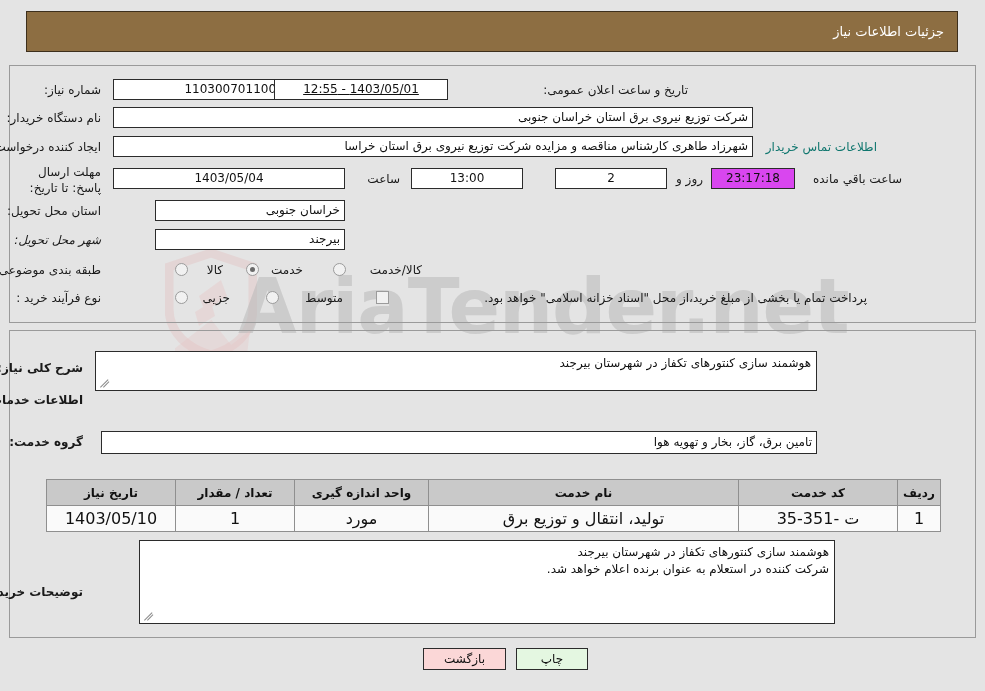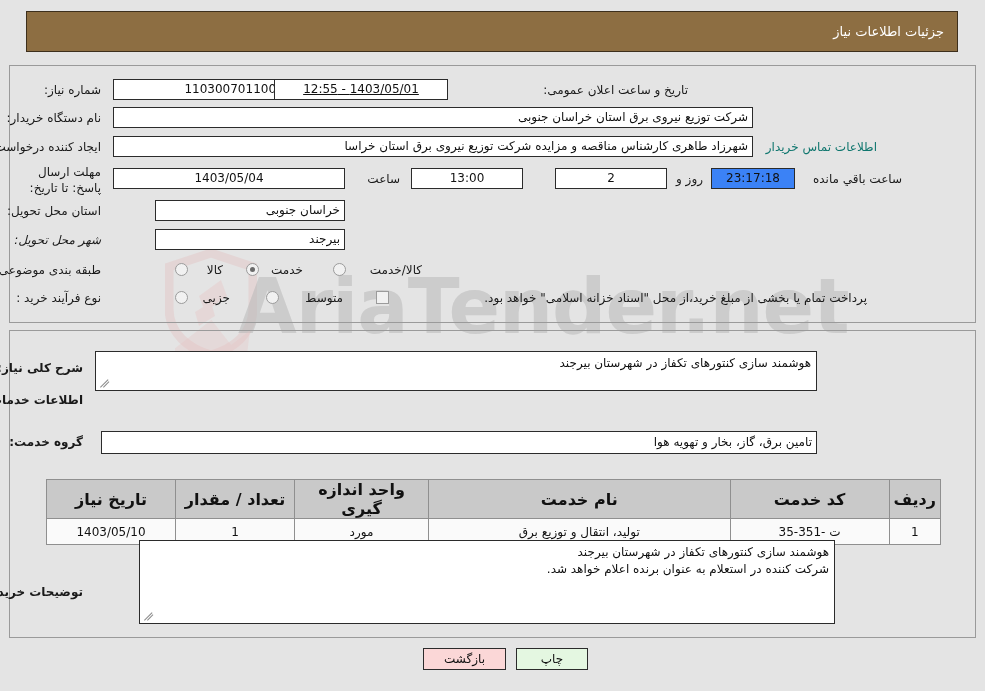--- a/index.html
+++ b/index.html
@@ -106,21 +106,21 @@
     line-height: 19px;
     font-size: 12px;
     padding: 0 4px;
     white-space: nowrap;
     overflow: hidden;
     z-index: 4;
     color: #111;
   }
   .fld.center { text-align: center; }
   .fld.right  { text-align: right; }
-  .fld.cream  { background: #3b82f6; }
+  .fld.cream  { background: #d946ef; }
 
   .link {
     position: absolute;
     color: #0f766e;
     font-size: 12px;
     white-space: nowrap;
     cursor: pointer;
     z-index: 5;
     line-height: 16px;
   }
@@ -192,30 +192,30 @@
     border-collapse: collapse;
     font-size: 12px;
     z-index: 4;
     background: #fff;
   }
   .tbl th {
     background: #c9c9c9;
     border: 1px solid #8f8f8f;
     font-weight: bold;
     height: 25px;
-    font-size: 16px;
+    font-size: 12px;
     color: #111;
     padding: 0 4px;
   }
   .tbl td {
     background: #fafafa;
     border: 1px solid #8f8f8f;
     height: 25px;
     text-align: center;
-    font-size: 12px;
+    font-size: 16px;
     color: #111;
     padding: 0 4px;
   }
   .col-row  { width: 34px; }
   .col-code { width: 150px; }
   .col-name { width: auto; }
   .col-unit { width: 125px; }
   .col-qty  { width: 110px; }
   .col-date { width: 120px; }
 

